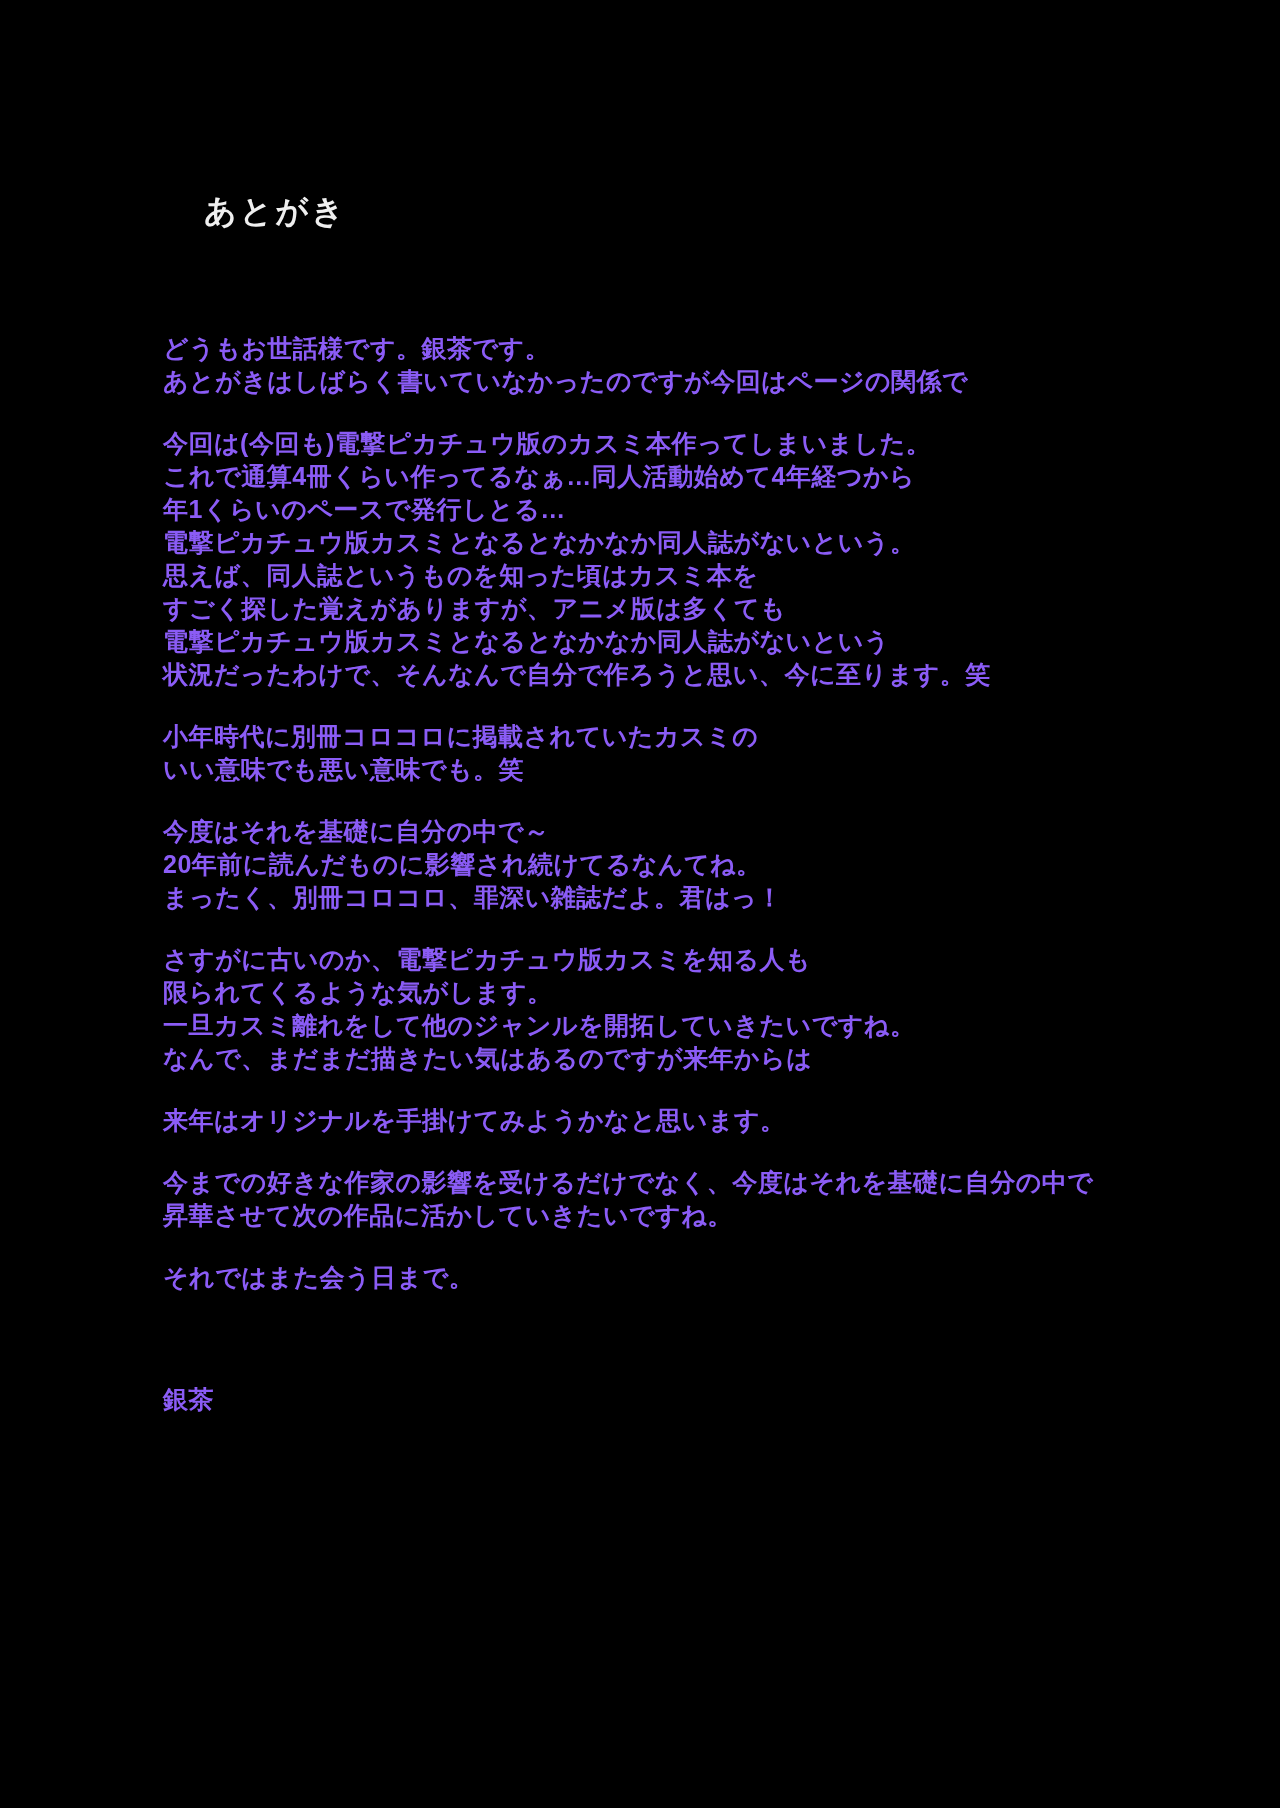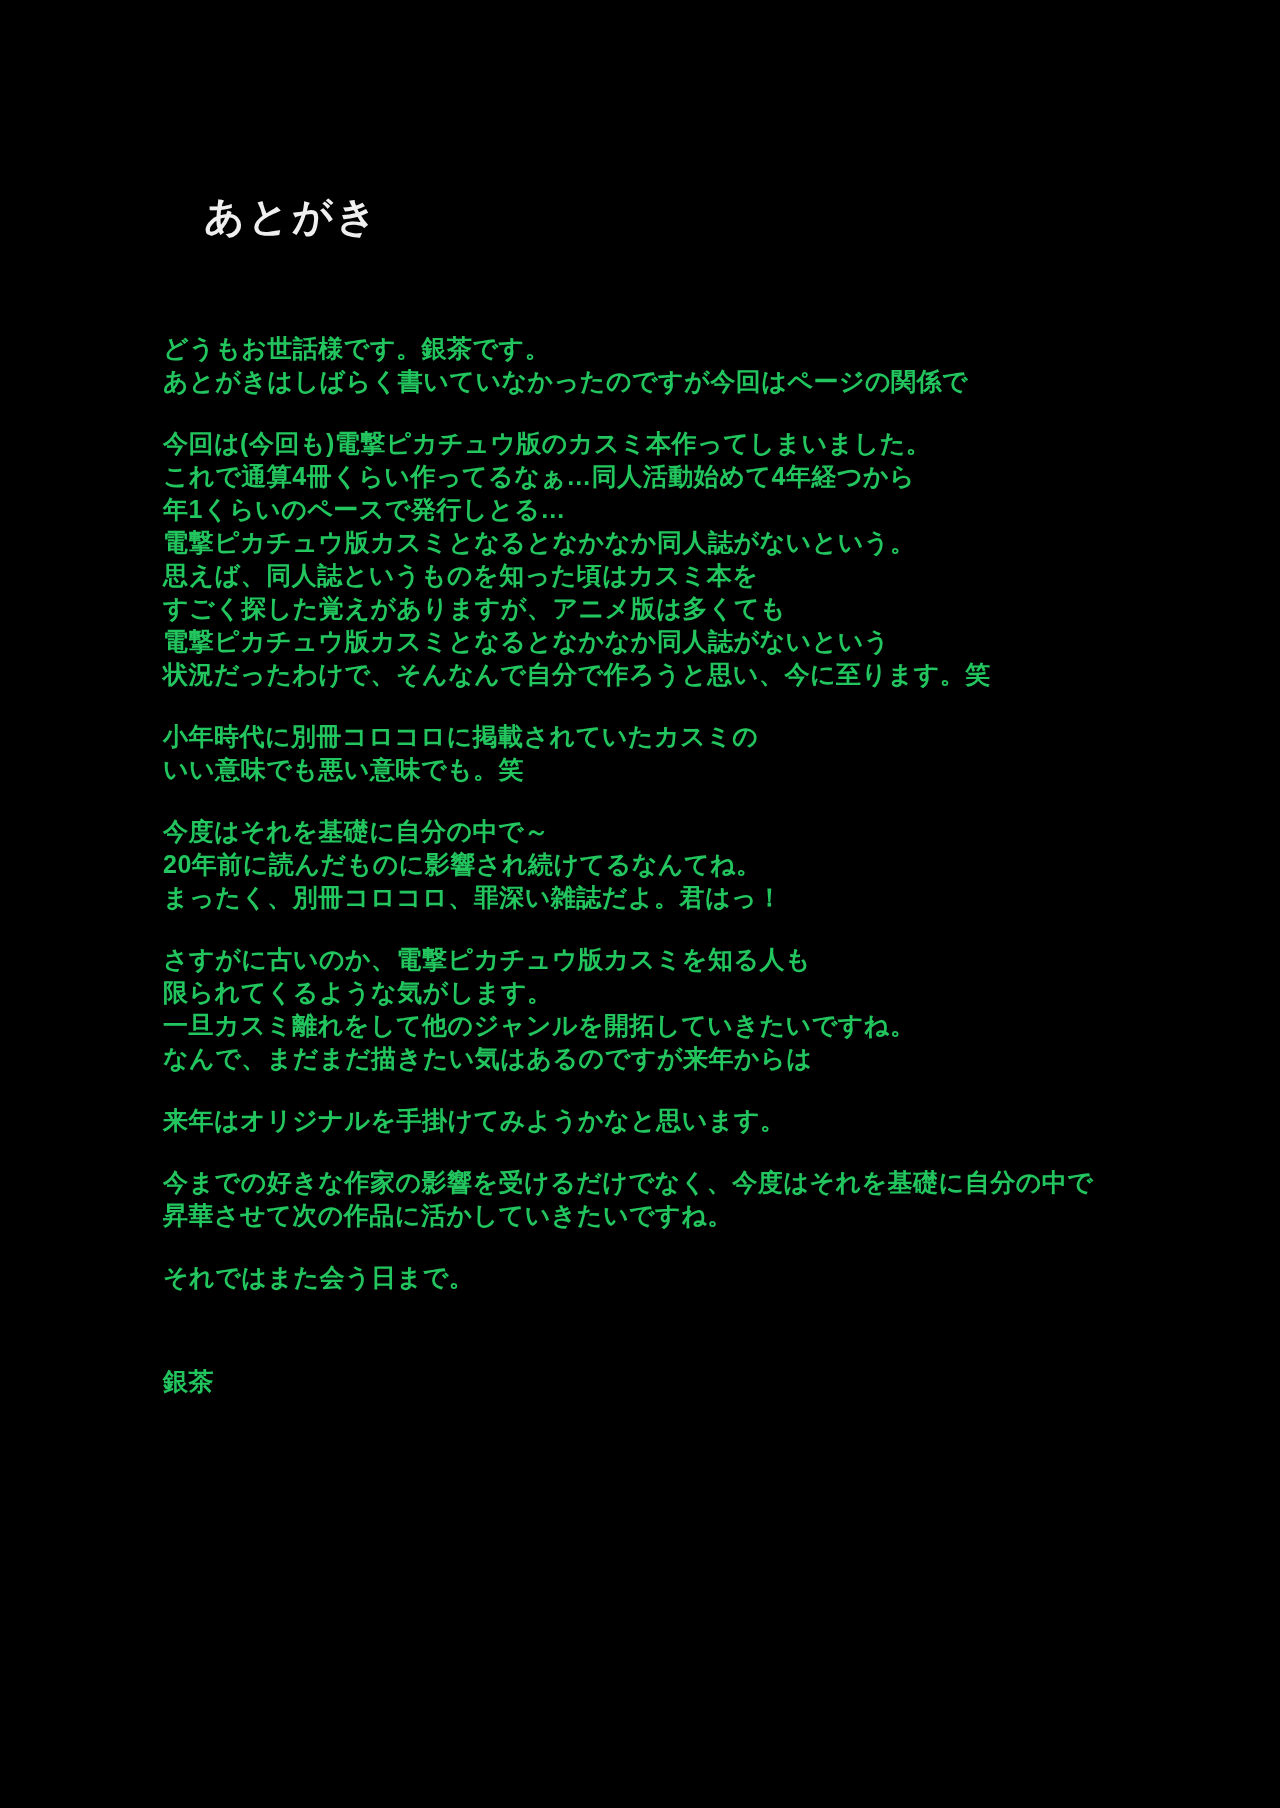--- a/index.html
+++ b/index.html
@@ -13,45 +13,45 @@
     height: 1808px;
     background: #000000;
     overflow: hidden;
     font-family: "Liberation Sans", sans-serif;
   }
   .afterword-title {
     position: absolute;
     top: 192px;
     left: 204px;
     font-family: "DejaVu Serif", "Liberation Serif", serif;
-    font-size: 40px;
+    font-size: 32px;
     font-weight: 600;
     color: #efefef;
     letter-spacing: 3px;
     line-height: 1.2;
   }
   .content {
     position: absolute;
     top: 332px;
     left: 163px;
     width: 1000px;
-    color: #22c55e;
+    color: #8b5cf6;
     font-size: 25px;
     font-weight: 700;
     line-height: 33px;
     letter-spacing: 0.5px;
   }
   .paragraph {
     margin: 0 0 29px 0;
   }
   .text-line {
     white-space: pre;
   }
   .signature {
-    margin-top: 71px;
+    margin-top: 89px;
   }
 </style>
 </head>
 <body>
 
 <div class="page">
 
   <div class="afterword-title">あとがき</div>
 
   <div class="content">

